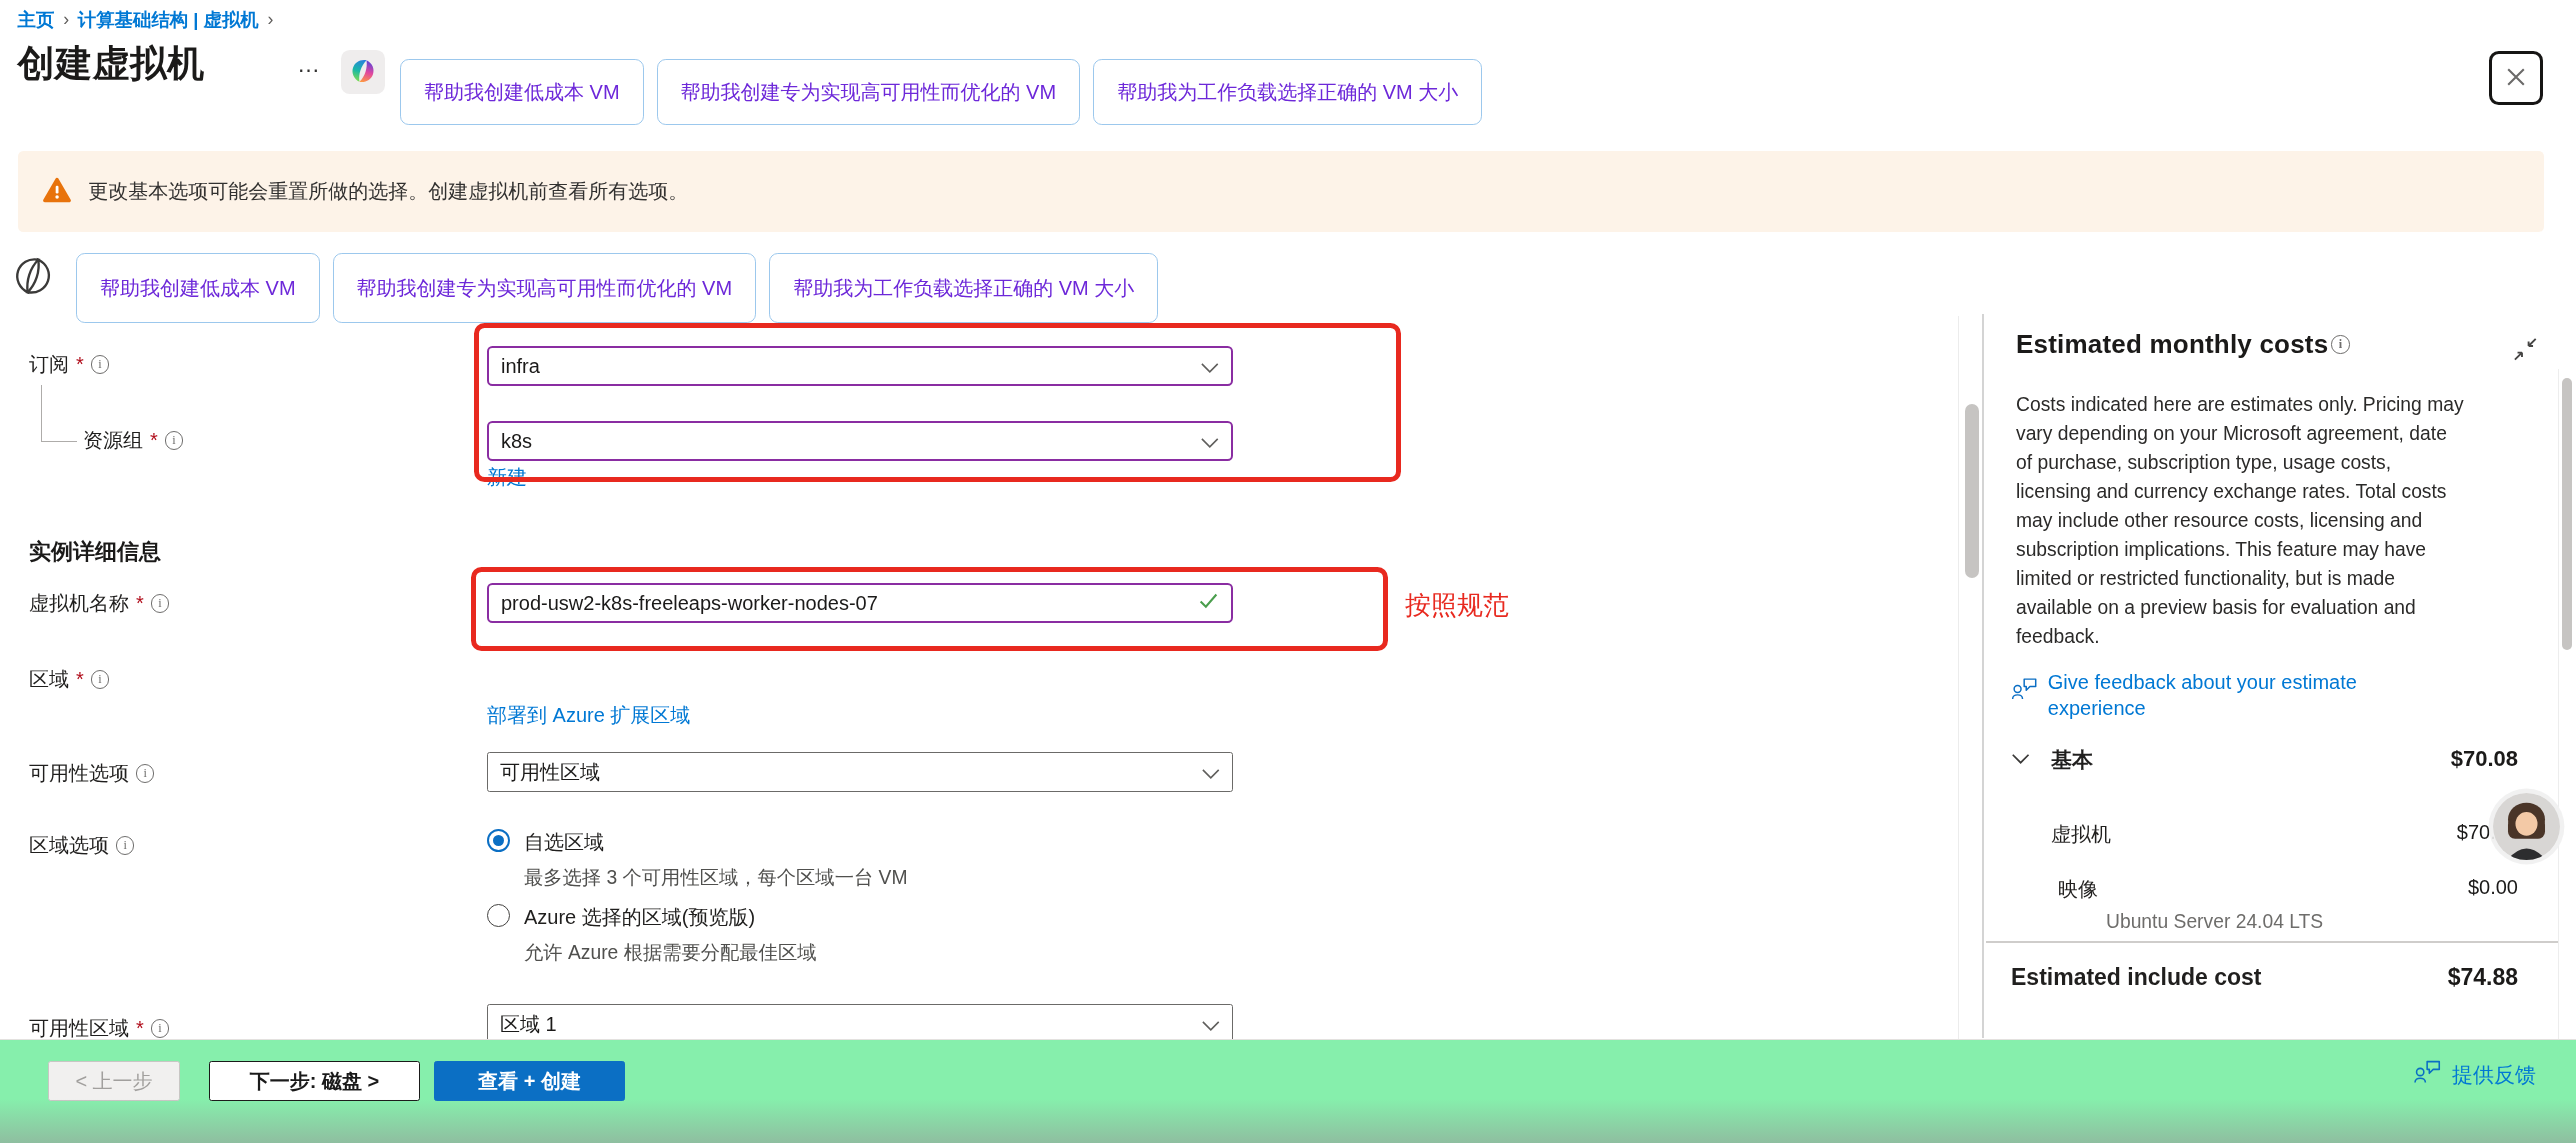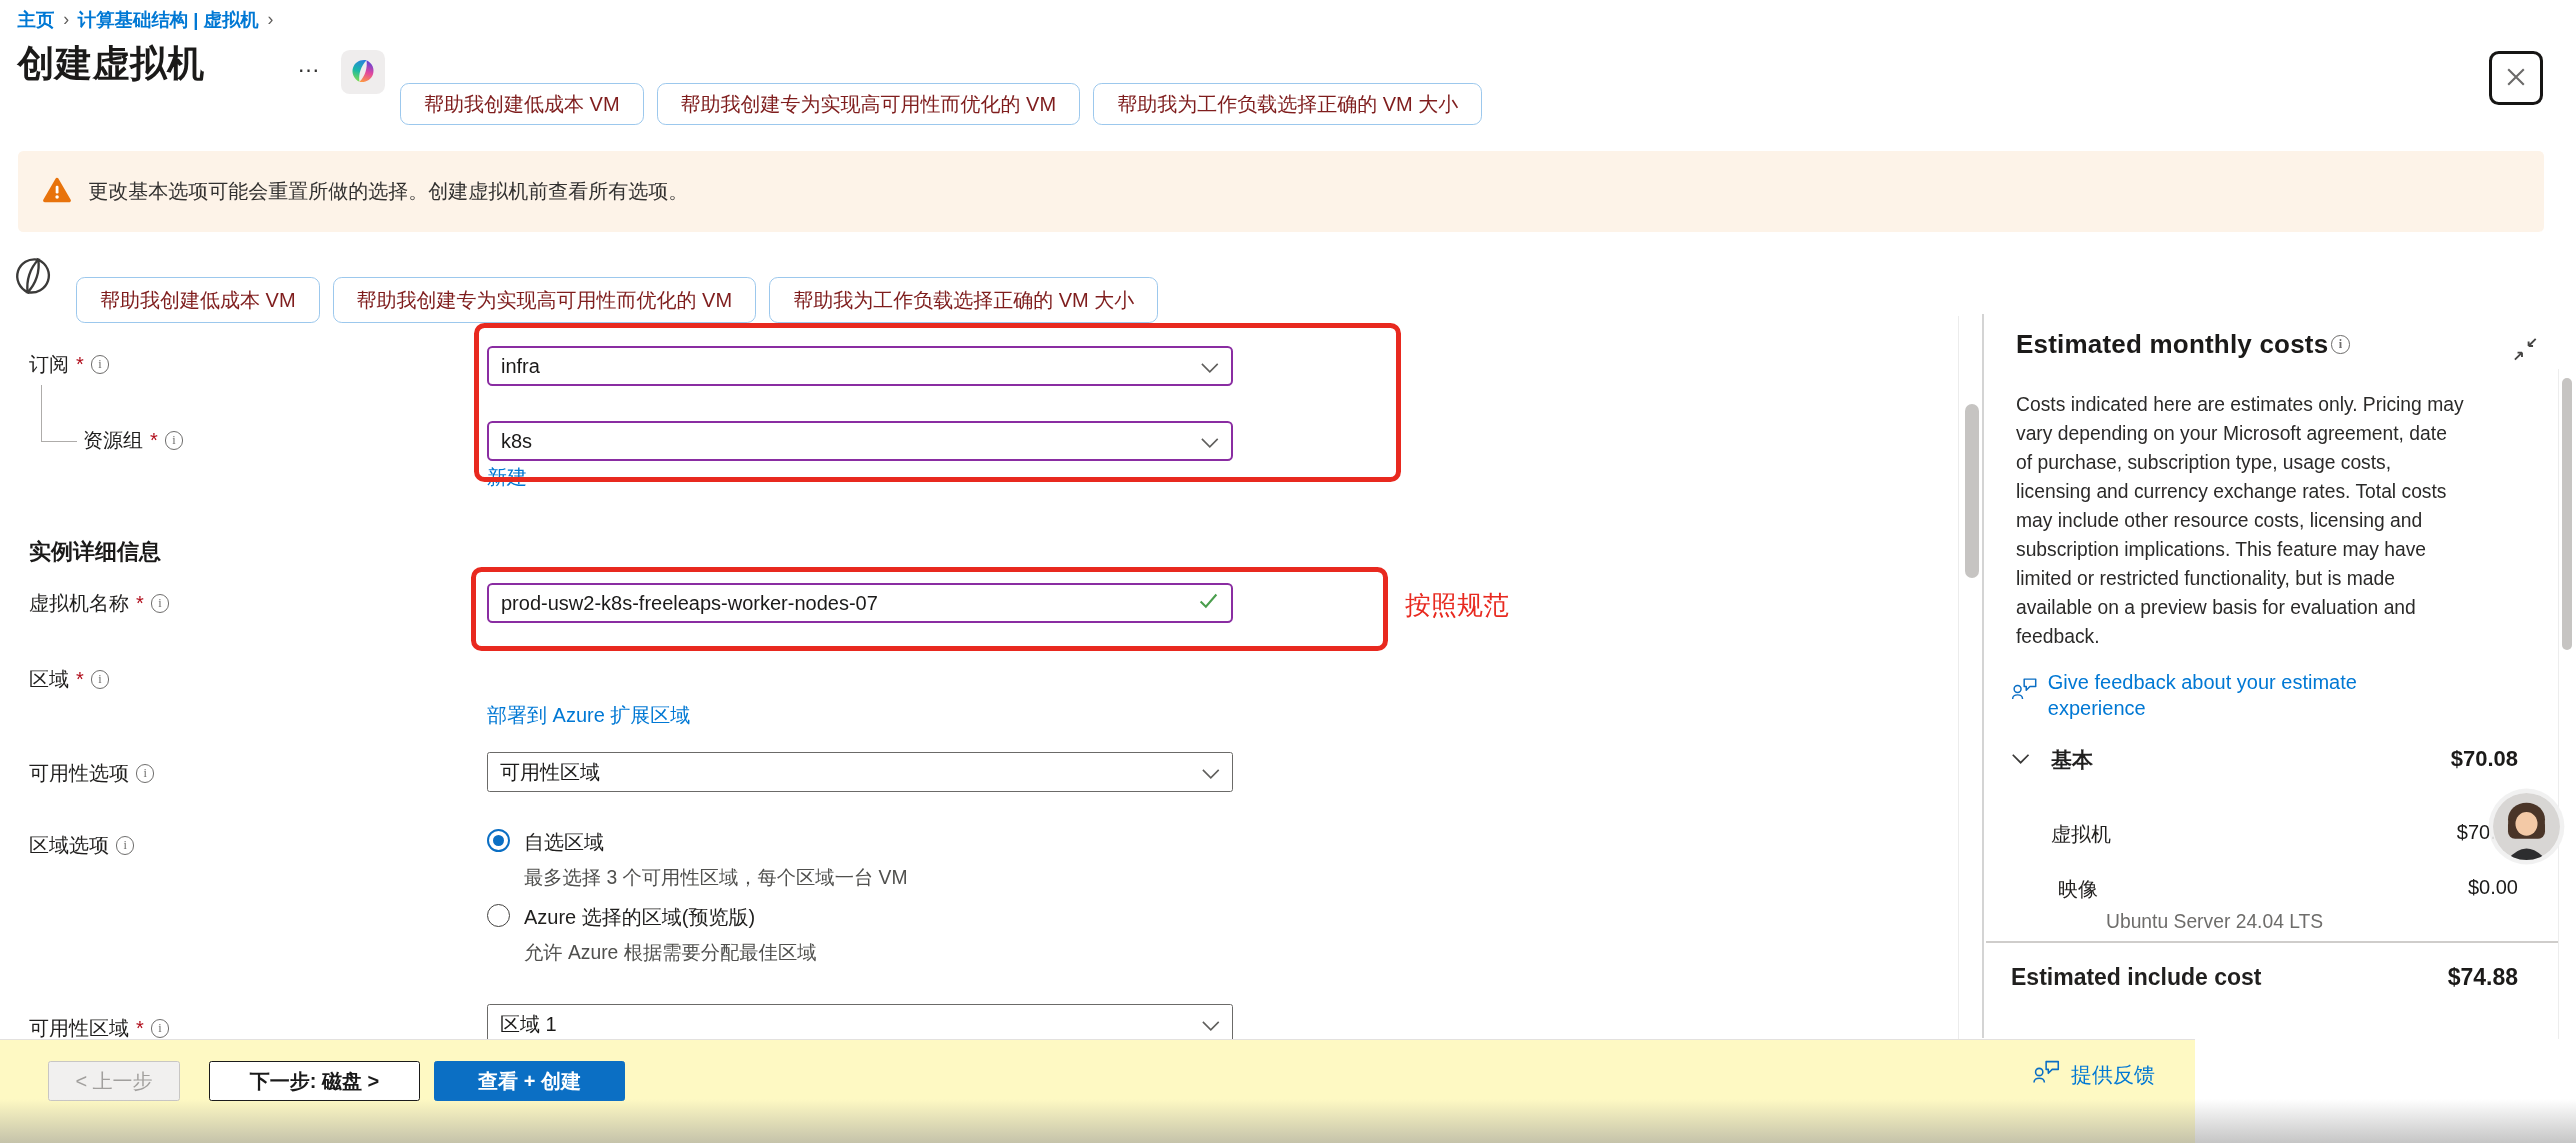--- a/index.html
+++ b/index.html
@@ -10,21 +10,21 @@
   
   .crumb{top:7px;left:17.6px;font-size:18.4px;font-weight:600;display:flex;gap:8.8px;align-items:center;}
   .crumb .sep{color:#605e5c;font-weight:400;font-size:17.6px;}
   
   .title{top:39px;left:17.6px;font-size:37px;font-weight:700;letter-spacing:0.4px;}
   .dots{top:51px;left:297px;font-size:23px;color:#323130;letter-spacing:2.6px;}
   .copilot-btn{top:50px;left:341px;width:44px;height:44px;background:#efeded;border-radius:8.8px;display:flex;align-items:center;justify-content:center;cursor:pointer;}
   .pillrow{display:flex;gap:13px;}
   .pillrow1{top:59px;left:400px;}
   .pillrow2{top:253px;left:76px;}
-  .pill{height:40px;border:1.3px solid #9cc8ed;border-radius:8.8px;background:#fff;font-size:20px;padding:0 23px;display:flex;align-items:center;white-space:nowrap;color:#7f1d1d;cursor:pointer;margin-top:24px;}
+  .pill{height:40px;border:1.3px solid #9cc8ed;border-radius:8.8px;background:#fff;font-size:20px;padding:12px 23px;display:flex;align-items:center;white-space:nowrap;color:#6d28d9;cursor:pointer;}
   .pillrow2 .pill{height:44px;}
   .close-btn{top:51px;left:2489px;width:54px;height:54px;border:3.1px solid #161514;border-radius:9.7px;background:#fff;display:flex;align-items:center;justify-content:center;cursor:pointer;box-sizing:border-box;}
   
   .banner{top:151px;left:17.6px;width:2526px;height:81px;background:#fdf3e8;border-radius:5.3px;display:flex;align-items:center;padding-left:24.6px;box-sizing:border-box;gap:16px;}
   .banner-text{font-size:20px;color:#323130;}
   .copilot-outline{top:255px;left:12.3px;}
   
   .label{font-size:20px;color:#201f1e;display:flex;align-items:center;gap:7px;white-space:nowrap;}
   .req{color:#b10e1c;}
   .info{display:inline-flex;width:18.4px;height:18.4px;border:1.3px solid #6f6e6d;border-radius:50%;align-items:center;justify-content:center;font-size:12.3px;color:#6f6e6d;font-family:"Liberation Serif",serif;box-sizing:border-box;}
@@ -47,21 +47,21 @@
   .panel-divider{top:314px;left:1982px;width:1.8px;height:724px;background:#d4d4d4;}
   
   .cp-title{font-size:26px;font-weight:700;letter-spacing:0.2px;display:flex;align-items:center;gap:3px;}
   .cp-desc{width:452px;font-size:19.3px;line-height:29px;color:#2b2a29;}
   .cp-feedback{display:flex;gap:8.8px;align-items:flex-start;width:439px;font-size:20px;line-height:26px;}
   .cp-amt{position:absolute;right:58px;font-size:20px;}
   .cp-name{font-size:20px;color:#201f1e;}
   .cp-sub{font-size:19.3px;color:#6e6d6b;margin-left:48px;}
   .cp-div{height:1.8px;background:#cfcdcb;}
   
-  .footer{top:1039px;left:0;width:2195px;height:104px;background:#fef9c3;border-top:1.3px solid #e3e1df;z-index:10;}
+  .footer{top:1039px;left:0;width:2576px;height:104px;background:#86efac;border-top:1.3px solid #e3e1df;z-index:10;}
   .btn{position:absolute;top:21px;height:40px;display:flex;align-items:center;justify-content:center;font-size:20px;box-sizing:border-box;cursor:pointer;border-radius:2.6px;}
   .btn-prev{left:48px;width:132px;background:#f1f0ef;border:0.9px solid #c8c6c4;color:#a19f9d;}
   .btn-next{left:209px;width:211px;background:#fff;border:1.8px solid #1a1a1a;color:#1a1a1a;font-weight:700;}
   .btn-review{left:434px;width:191px;background:#0b6fc4;border:0.9px solid #0b6fc4;color:#fff;font-weight:700;}
   .footer-feedback{position:absolute;top:19.3px;right:40px;display:flex;align-items:center;gap:8.8px;font-size:21px;cursor:pointer;}
   .bottom-fade{left:0;top:1099px;width:2576px;height:44px;background:linear-gradient(to bottom,rgba(185,185,185,0) 0%,rgba(150,150,150,.55) 100%);pointer-events:none;z-index:20;}
   
   .avatar{top:793px;left:2493px;width:67px;height:67px;border-radius:50%;background:#e9e8e7;box-shadow:0 0 0 4.4px rgba(240,240,240,.9);overflow:hidden;z-index:12;cursor:pointer;}
 </style>
 </head>

